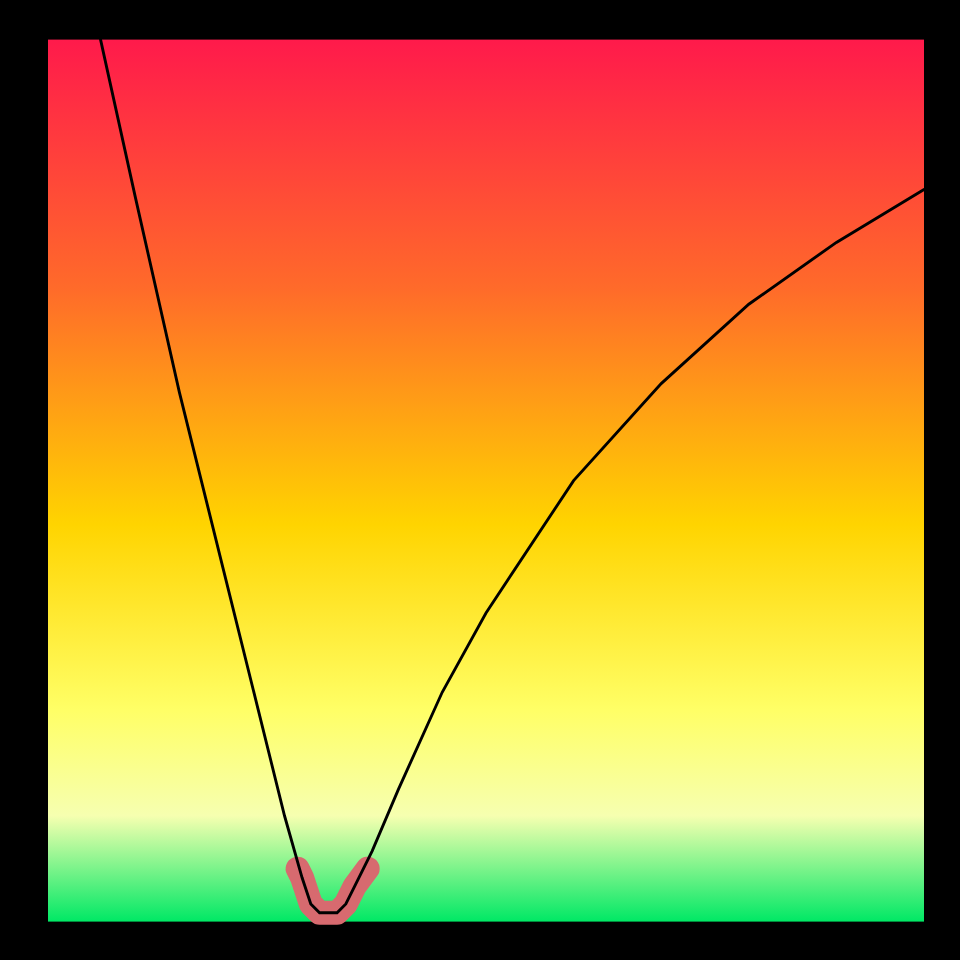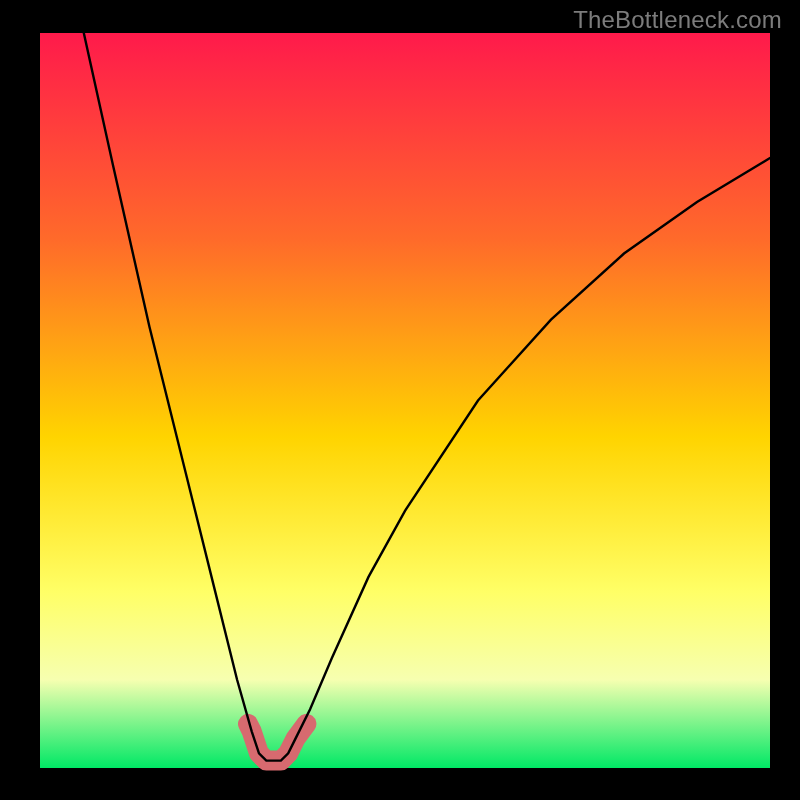--- a/index.html
+++ b/index.html
@@ -51,14 +51,13 @@
       </linearGradient>
     </defs>
 
     <rect id="plot-bg" fill="url(#bg-grad)" x="40" y="33" width="730" height="735"></rect>
 
     <path id="highlight" fill="none" stroke-linecap="round" stroke-linejoin="round" stroke="#d76a6f" stroke-width="20" d="M248.0 723.9 L251.7 731.3 L259.0 753.3 L266.3 760.6 L273.6 760.6 L280.9 760.6 L288.2 753.3 L295.5 738.6 L306.4 723.9"></path>
 
     <path id="curve" fill="none" stroke="#000" stroke-width="2.4" stroke-linecap="round" d="M83.8 33.0 L113.0 165.3 L149.5 327.0 L186.0 474.0 L215.2 591.6 L237.1 679.8 L251.7 731.3 L259.0 753.3 L266.3 760.6 L273.6 760.6 L280.9 760.6 L288.2 753.3 L295.5 738.6 L310.1 709.2 L332.0 657.8 L368.5 576.9 L405.0 510.8 L478.0 400.5 L551.0 319.7 L624.0 253.5 L697.0 202.0 L770.0 158.0"></path>
   </svg>
 
-  <div class="watermark">TheBottleneck.com</div>
 </div>
 
 </body></html>

